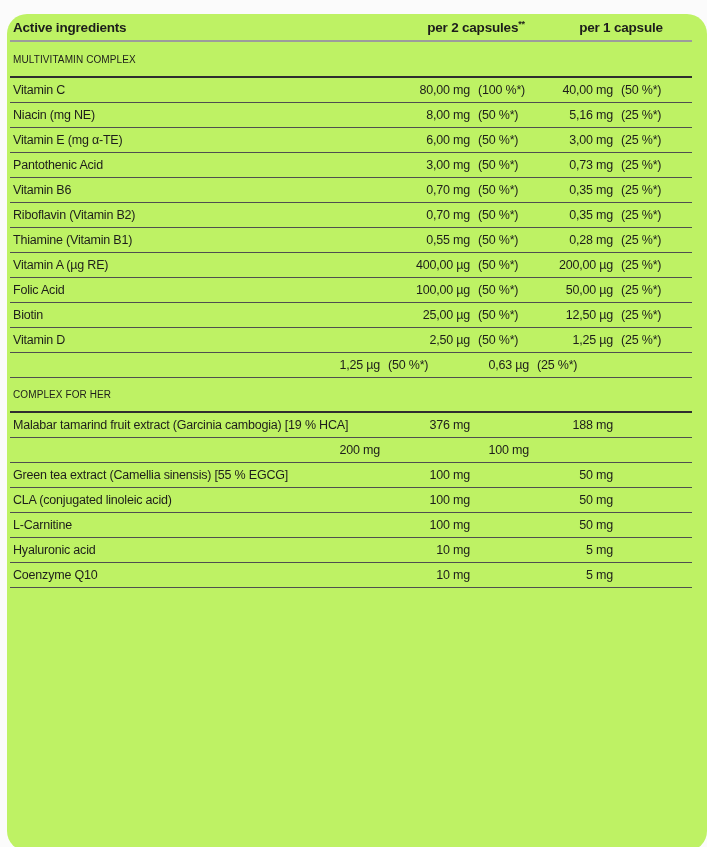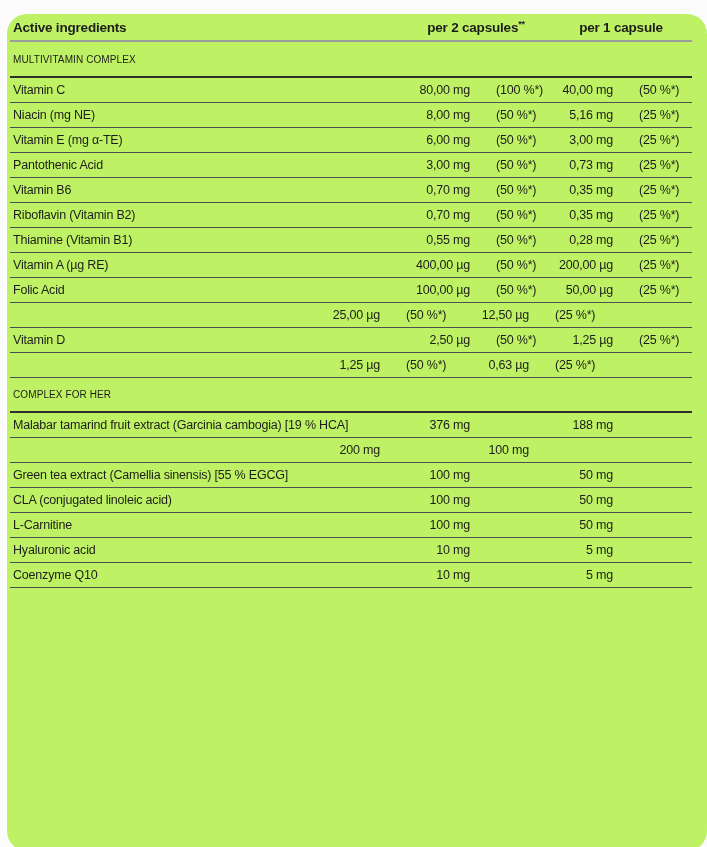--- a/index.html
+++ b/index.html
@@ -54,21 +54,21 @@
     align-items:center;
     height:25px;
     margin:0 15px 0 3px;
     border-bottom:1.5px solid #4f4f4f;
     font-size:12.5px;
     letter-spacing:-0.2px;
   }
   .c { white-space:nowrap; }
   .c.name { padding-left:3px; }
   .c.amt  { text-align:right; }
-  .c.pct  { text-align:left; padding-left:26px; }
+  .c.pct  { text-align:left; padding-left:8px; }
 </style>
 </head>
 <body>
 
 <div class="content">
 
   <div class="header-row">
     <div class="h-name">Active ingredients</div>
     <div class="h-2caps"><span>per 2 capsules</span><sup>**</sup></div>
     <div class="h-1cap">per 1 capsule</div>
@@ -142,20 +142,21 @@
 
   <div class="row">
     <div class="c name">Folic Acid</div>
     <div class="c amt">100,00 µg</div>
     <div class="c pct">(50 %*)</div>
     <div class="c amt">50,00 µg</div>
     <div class="c pct">(25 %*)</div>
   </div>
 
   <div class="row">
+    <div class="c name">Biotin</div>
     <div class="c amt">25,00 µg</div>
     <div class="c pct">(50 %*)</div>
     <div class="c amt">12,50 µg</div>
     <div class="c pct">(25 %*)</div>
   </div>
 
   <div class="row">
     <div class="c name">Vitamin D</div>
     <div class="c amt">2,50 µg</div>
     <div class="c pct">(50 %*)</div>

